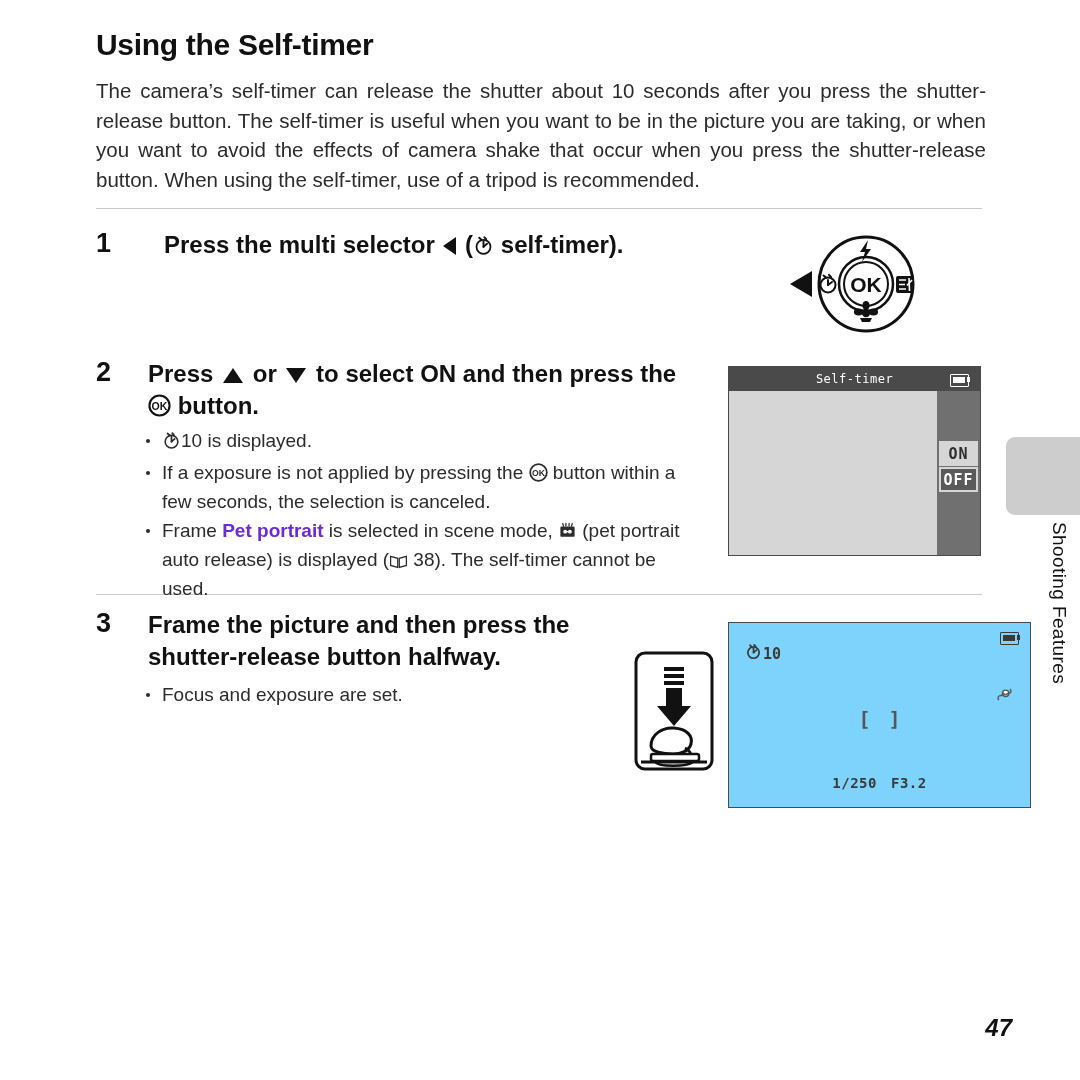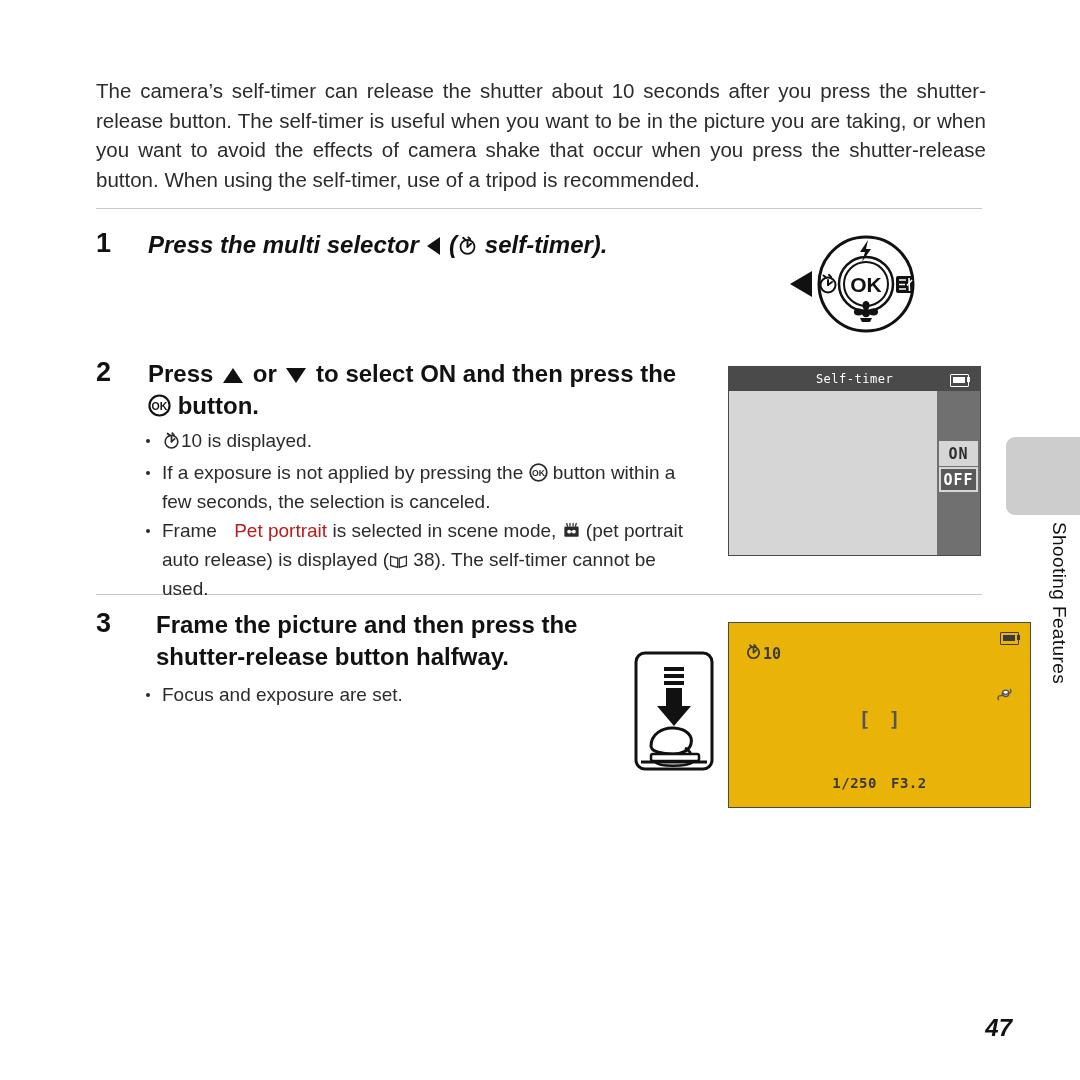--- a/index.html
+++ b/index.html
@@ -84,21 +84,21 @@
   .bullet::before {
     content: "";
     position: absolute;
     left: 4px;
     top: 11px;
     width: 4px;
     height: 4px;
     border-radius: 50%;
     background: #2b2b2b;
   }
-  .b { font-weight: normal; color: #b91c1c; margin-left: 12px; }
+  .b { font-weight: bold; color: #6d28d9; }
 
   
   .ico {
     display: inline-block;
     vertical-align: -2px;
     position: relative;
   }
   .ico-left-tri {
     width: 0; height: 0;
     border-top: 9px solid transparent;
@@ -137,21 +137,21 @@
     position: absolute;
     left: 633px;
     top: 650px;
   }
 
   
   .screen {
     position: absolute;
     border: 1.5px solid #4a4a4a;
     box-sizing: border-box;
-    background: #eab308;
+    background: #7dd3fc;
   }
   .screen-1 {
     left: 728px;
     top: 366px;
     width: 253px;
     height: 190px;
   }
   .screen-2 {
     left: 728px;
     top: 622px;
@@ -316,28 +316,29 @@
     font-style: italic;
     font-weight: bold;
     color: #111;
   }
 </style>
 </head>
 <body>
 
 <div class="page">
 
+  <div class="title">Using the Self-timer</div>
 
   <div class="intro">The camera’s self-timer can release the shutter about 10 seconds after you press the shutter-release button. The self-timer is useful when you want to be in the picture you are taking, or when you want to avoid the effects of camera shake that occur when you press the shutter-release button. When using the self-timer, use of a tripod is recommended.</div>
 
   <div class="rule rule-1"></div>
   <div class="rule rule-2"></div>
 
   <div class="step-num" style="left:96px; top:228px;">1</div>
-  <div class="step-head" style="left:148px; top:229px; width:520px;font-style:italic;">
+  <div class="step-head" style="left:164px; top:229px; width:520px;">
     <span>Press the multi selector </span><span class="ico ico-left-tri"></span><span> (</span><span class="ico ico-svg">
       <svg width="21" height="21" viewBox="0 0 24 24">
         <circle cx="12" cy="13.5" r="8" fill="none" stroke="#111" stroke-width="2"></circle>
         <path d="M12 13.5 L12 7.5" stroke="#111" stroke-width="2.2" stroke-linecap="round"></path>
         <path d="M12 13.5 L16 10" stroke="#111" stroke-width="2.2" stroke-linecap="round"></path>
         <path d="M7 3.2 L9.6 5.4" stroke="#111" stroke-width="2.2" stroke-linecap="round"></path>
         <path d="M13 2.6 L15 4.8" stroke="#111" stroke-width="2.2" stroke-linecap="round"></path>
       </svg></span><span> self-timer).</span>
   </div>
 
@@ -436,21 +437,21 @@
       </span>
     </div>
     <div class="scr-body">
       <div class="scr-sidebar"></div>
       <div class="opt opt-on">ON</div>
       <div class="opt opt-off">OFF</div>
     </div>
   </div>
 
   <div class="step-num" style="left:96px; top:608px;">3</div>
-  <div class="step-head" style="left:148px; top:609px; width:470px;margin-left:8px;">Frame the picture and then press the shutter-release button halfway.</div>
+  <div class="step-head" style="left:148px; top:609px; width:470px;">Frame the picture and then press the shutter-release button halfway.</div>
   <div class="bullets" style="left:142px; top:682px; width:470px;">
     <div class="bullet">
       <span>Focus and exposure are set.</span>
     </div>
   </div>
 
   <div class="press-wrap">
     <svg width="82" height="122" viewBox="0 0 82 122">
       <rect x="3" y="3" width="76" height="116" rx="9" fill="#ffffff" stroke="#111" stroke-width="3"></rect>
 

